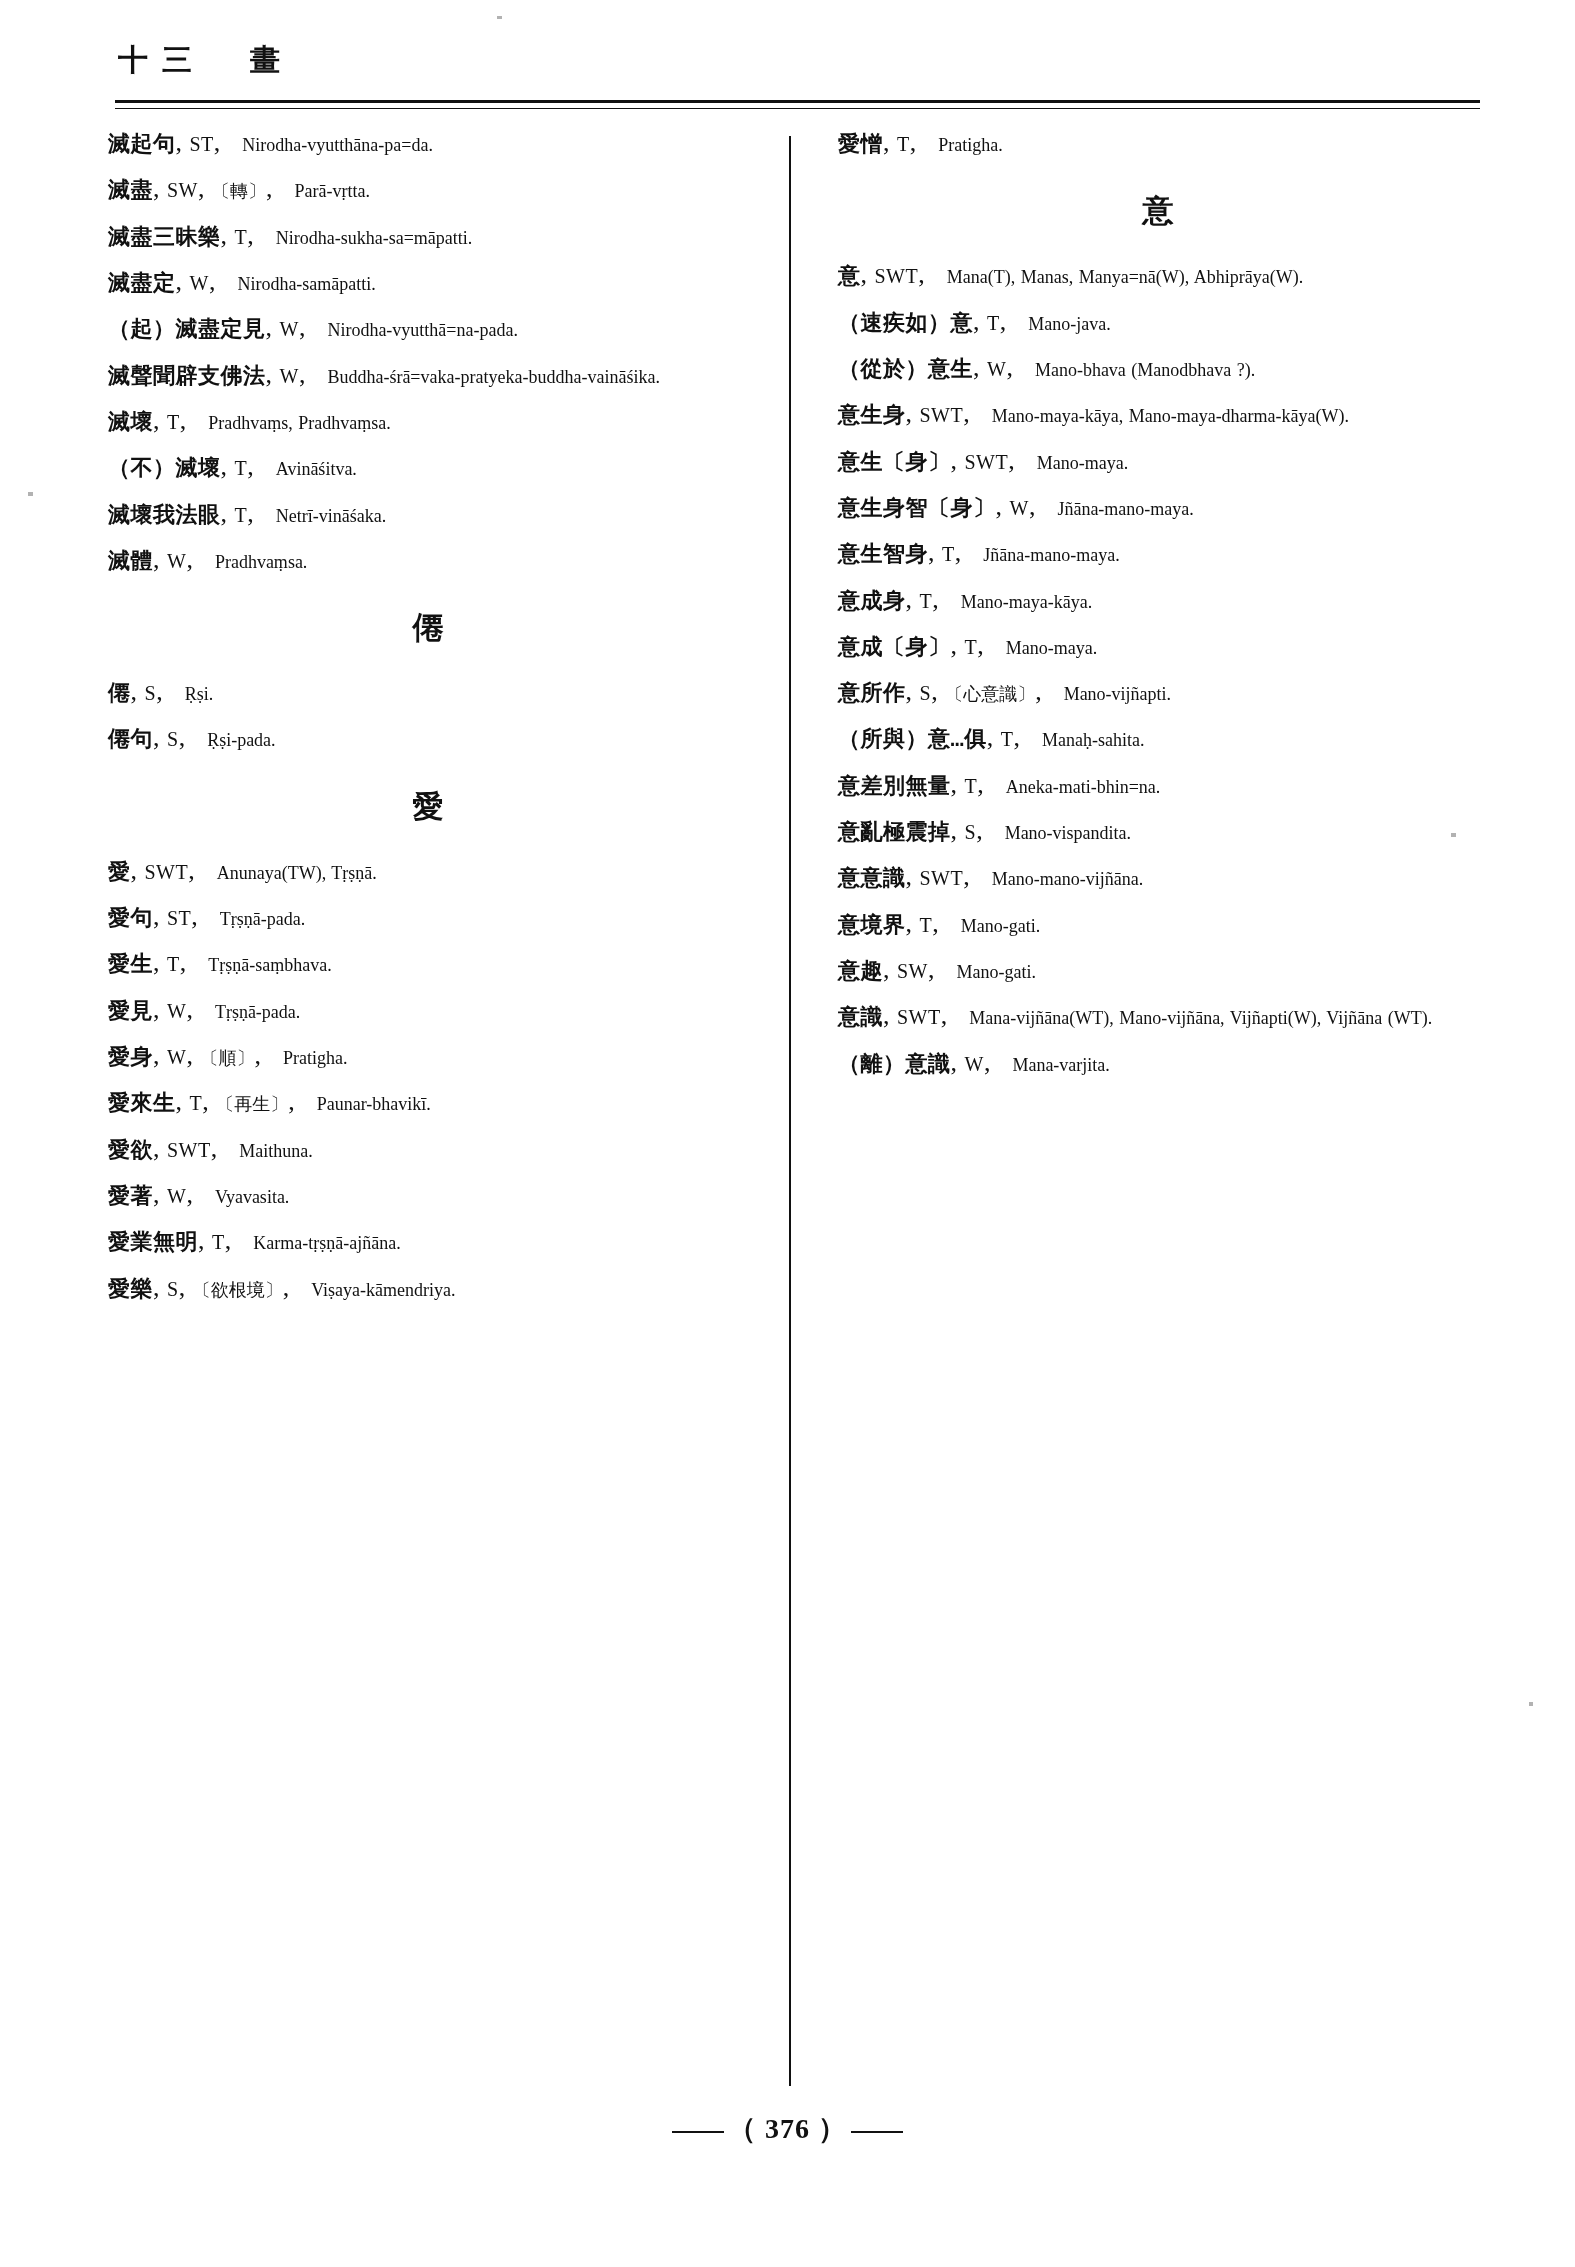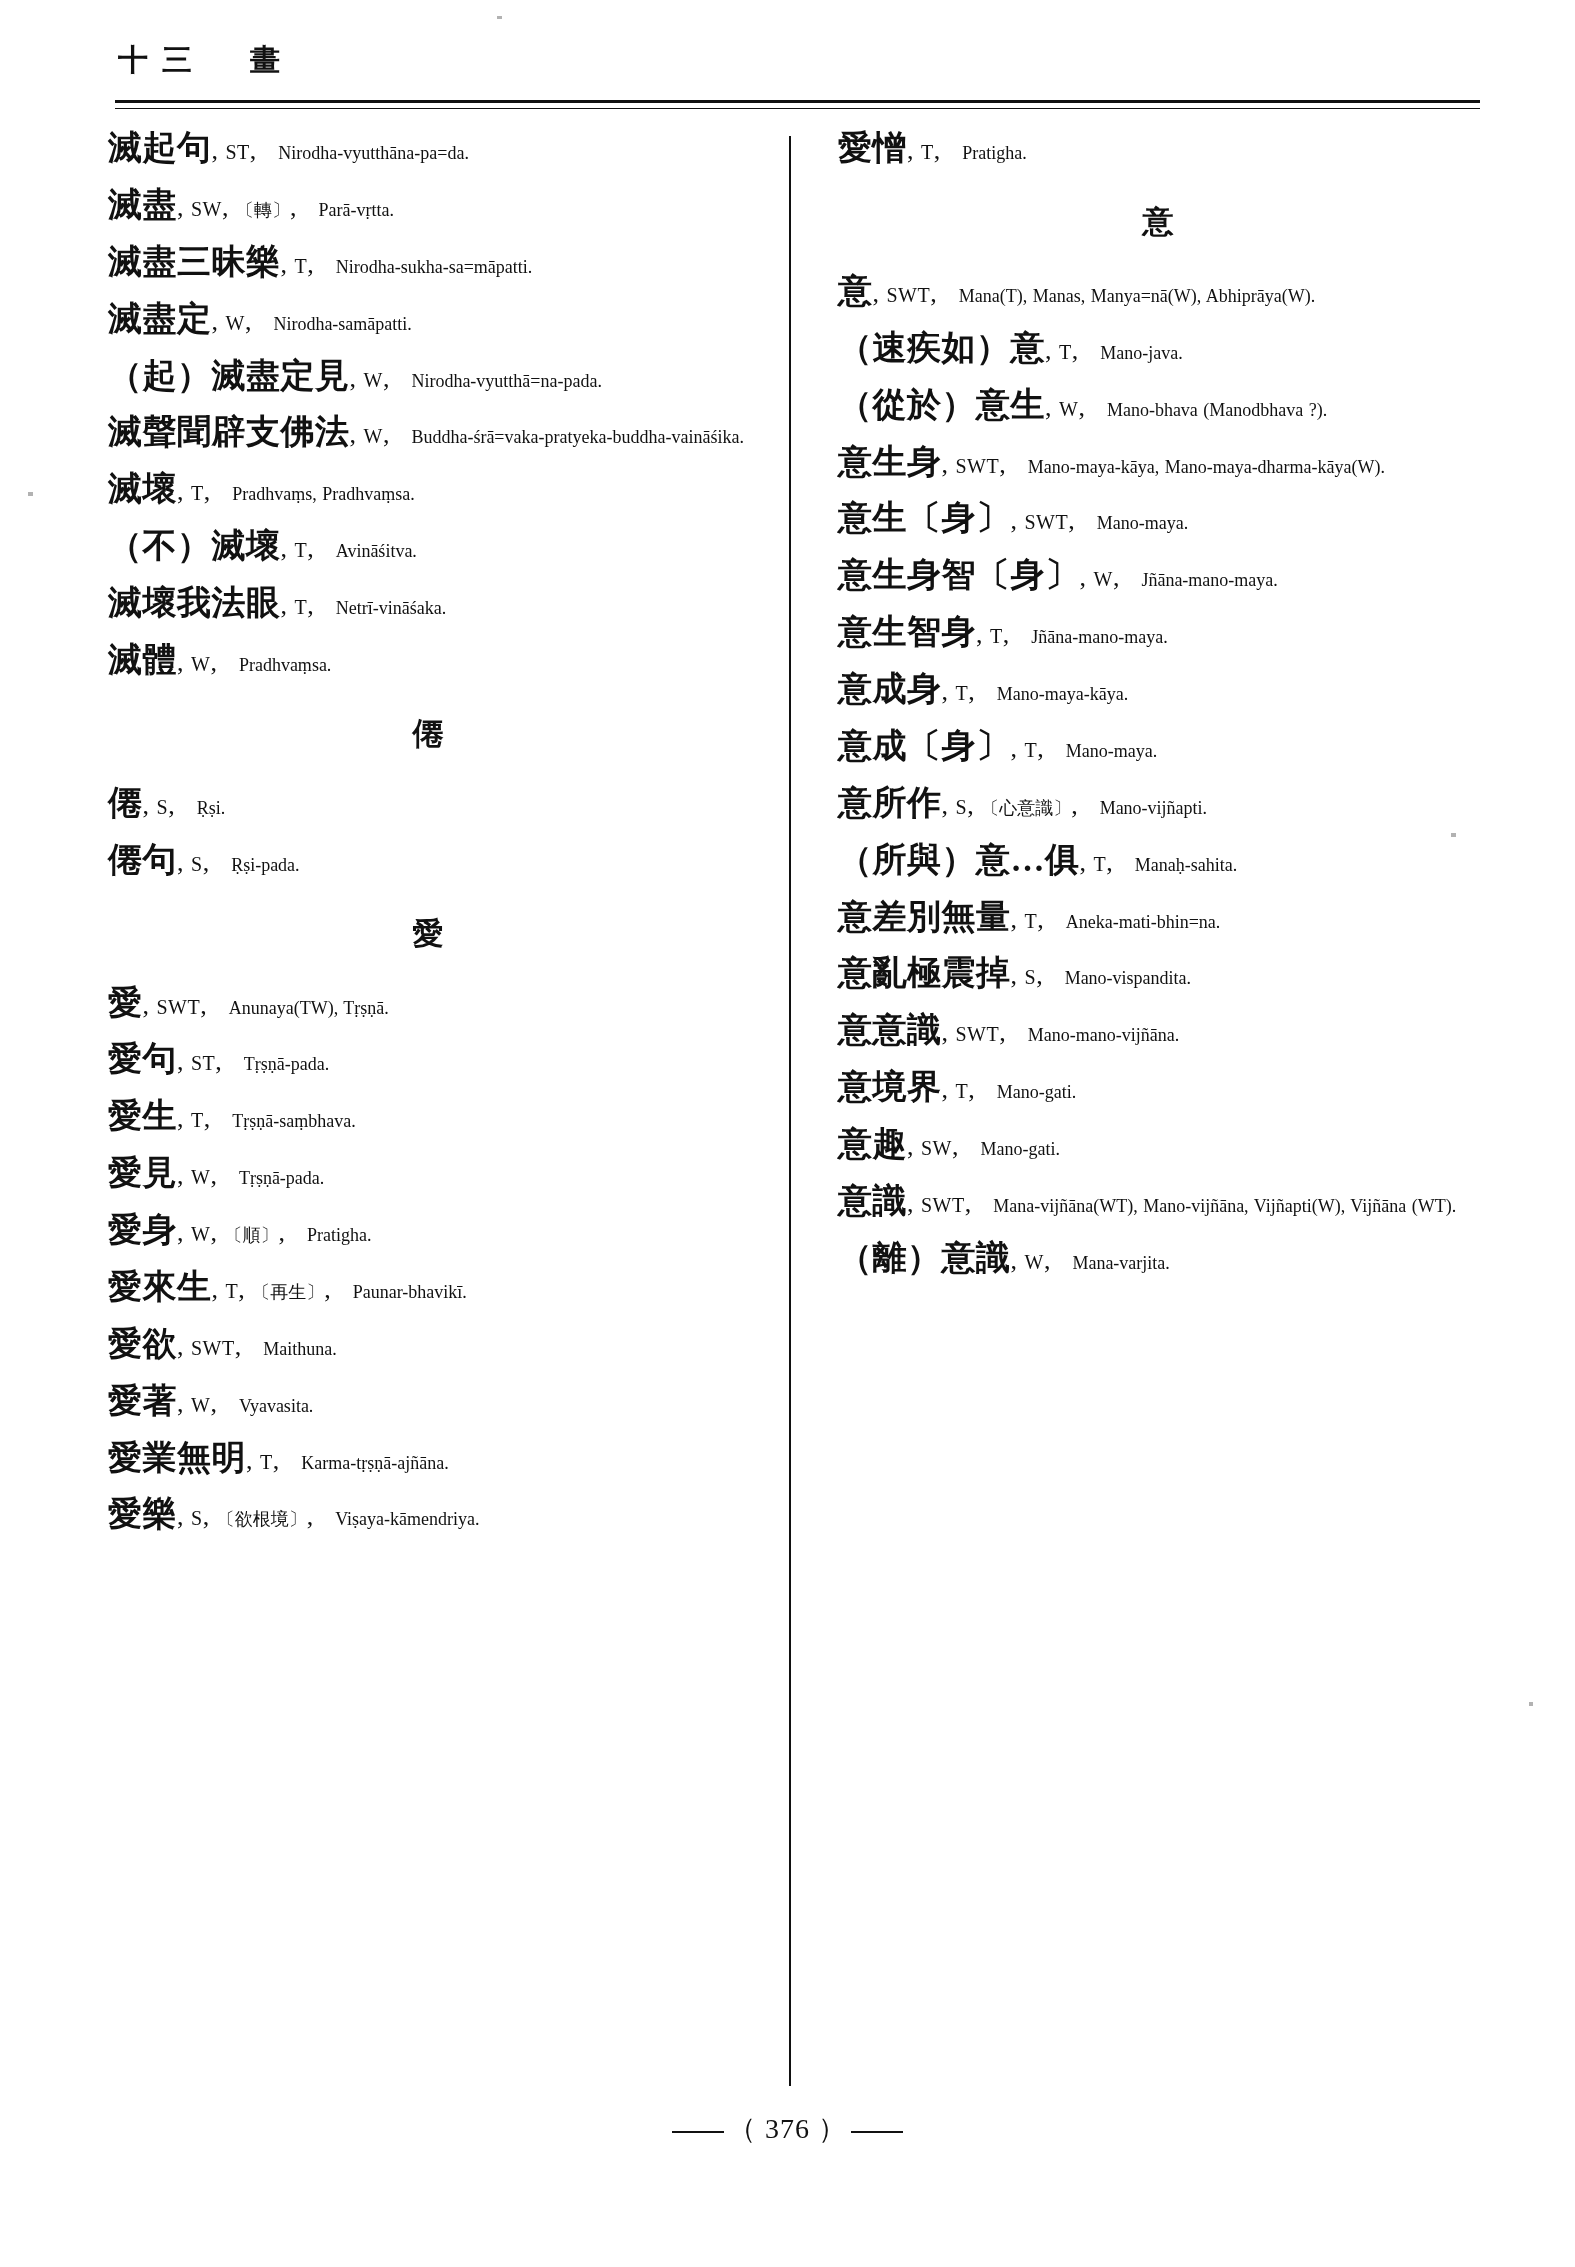--- a/index.html
+++ b/index.html
@@ -80,22 +80,22 @@
   .entry {
     font-size: 26px;
     line-height: 1.32;
     margin: 0 0 12px 0;
     text-indent: 0;
     padding-left: 54px;
     text-indent: -54px;
     word-spacing: 1px;
   }
   .han {
-    font-family: Liberation Serif, serif;
-    font-size: 34px;
+    font-family: Liberation Mono, monospace;
+    font-size: 22px;
     font-weight: 600;
     letter-spacing: 0.5px;
     margin-top: 12px;
   }
   .han-sm {
     font-family: "DejaVu Serif", serif;
     font-size: 18px;
     font-weight: 500;
   }
   .src {
@@ -116,20 +116,21 @@
     font-weight: 600;
     margin: 30px 0 26px 0;
   }
   
   .footer {
     position: absolute;
     left: 0;
     top: 2110px;
     width: 1575px;
     text-align: center;
+    font-weight: bold;
   }
   .folio {
     display: inline-block;
     font-size: 28px;
     font-family: "Liberation Serif", serif;
     letter-spacing: 1px;
     white-space: nowrap;
   }
   .folio .dash {
     display: inline-block;

